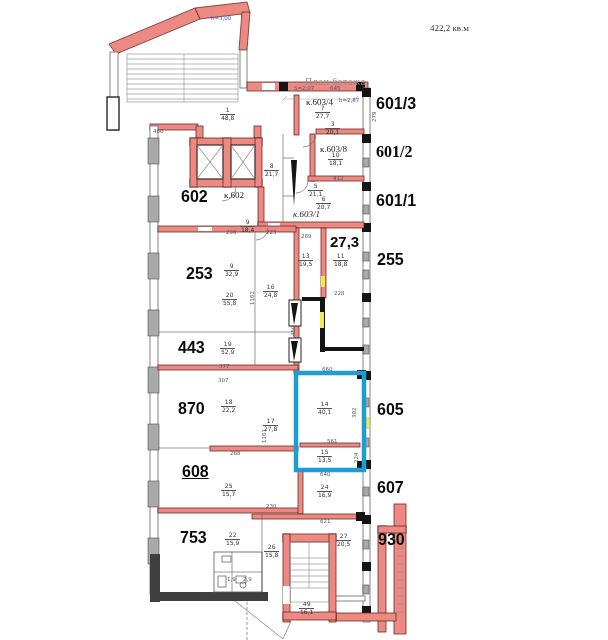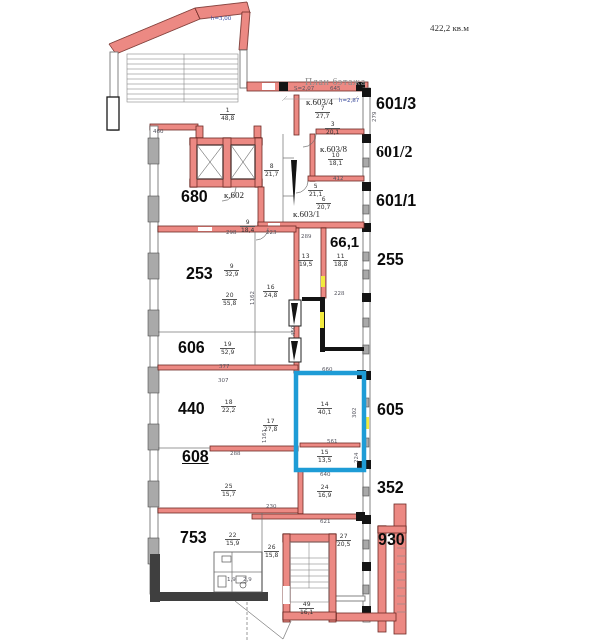--- a/index.html
+++ b/index.html
@@ -220,36 +220,36 @@
   <div class="plan-title">План 6этажа</div>
   <div class="area-note">422,2 кв.м</div>
 
   <div class="lbl-layer">
 
   <div class="lbl-room" style="left: 376px; top: 95px;">601/3</div>
       <div class="lbl-room" style="left: 376px; top: 143px; font-family: Liberation Serif, serif;">601/2</div>
       <div class="lbl-room" style="left: 376px; top: 192px;">601/1</div>
       <div class="lbl-room" style="left: 377px; top: 251px;">255</div>
       <div class="lbl-room" style="left: 377px; top: 401px;">605</div>
-      <div class="lbl-room" style="left: 377px; top: 479px;">352</div>
+      <div class="lbl-room" style="left: 377px; top: 479px;">607</div>
       <div class="lbl-room" style="left: 378px; top: 531px;">930</div>
-      <div class="lbl-room" style="left: 181px; top: 188px;">680</div>
+      <div class="lbl-room" style="left: 181px; top: 188px;">602</div>
       <div class="lbl-room" style="left: 186px; top: 265px;">253</div>
-      <div class="lbl-room" style="left: 178px; top: 339px;">606</div>
-      <div class="lbl-room" style="left: 178px; top: 400px;">440</div>
-      <div class="lbl-room" style="left: 182px; top: 448px; text-decoration: underline;">608</div>
+      <div class="lbl-room" style="left: 178px; top: 339px;">443</div>
+      <div class="lbl-room" style="left: 178px; top: 400px;">870</div>
+      <div class="lbl-room" style="left: 182px; top: 463px; text-decoration: underline;">608</div>
       <div class="lbl-room" style="left: 180px; top: 529px;">753</div>
-      <div class="lbl-room" style="left: 330px; top: 233px; font-size: 15px;">66,1</div>
+      <div class="lbl-room" style="left: 330px; top: 233px; font-size: 15px;">27,3</div>
     </div>
 
   <div class="lbl-layer">
 
   <div class="lbl-unit" style="left: 306px; top: 97px;">к.603/4</div>
       <div class="lbl-unit" style="left: 320px; top: 144px;">к.603/8</div>
-      <div class="lbl-unit" style="left: 293px; top: 209px;">к.603/1</div>
+      <div class="lbl-unit" style="left: 293px; top: 209px; font-style: italic;">к.603/1</div>
       <div class="lbl-unit" style="left: 224px; top: 190px;">к.602</div>
     </div>
 
   <div class="lbl-layer">
 
   <div class="frac" style="left: 220px; top: 107px;">
         <span>1</span>
         <span class="den">48,8</span>
       </div>
       <div class="frac" style="left: 240px; top: 219px;">

